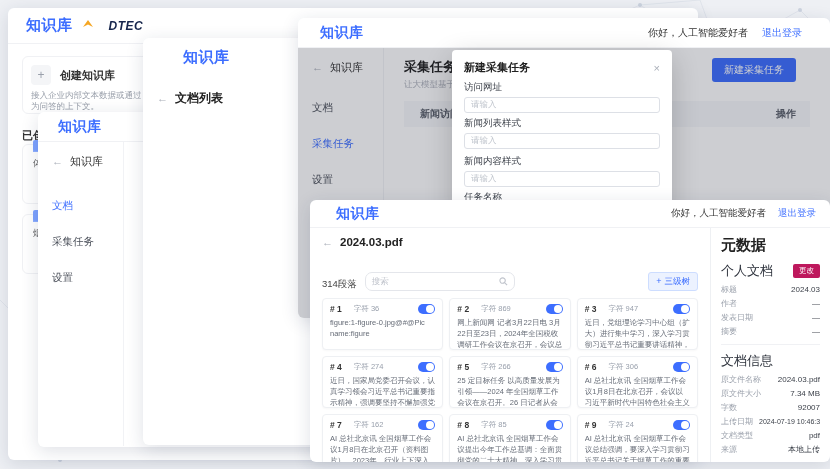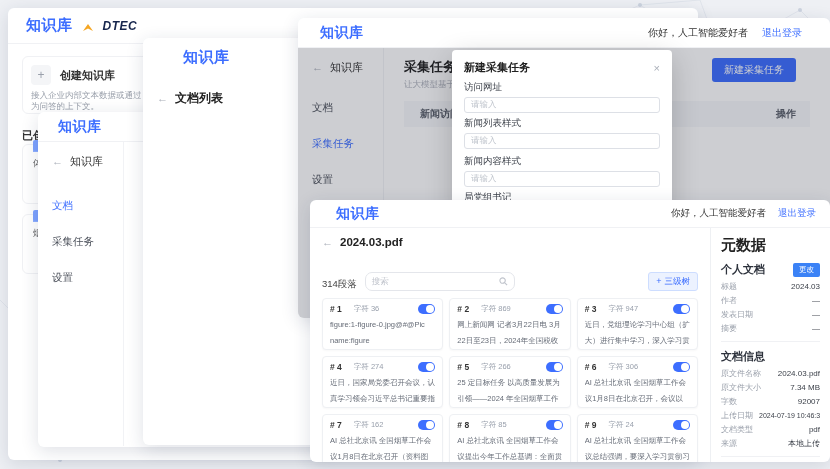--- a/index.html
+++ b/index.html
@@ -16,35 +16,35 @@
   .navitem.active{color:#3D6EFF}
   .toggle{width:17px;height:10px;border-radius:5px;background:#3D6EFF;position:relative;flex:none}
   .toggle:after{content:"";position:absolute;right:1px;top:1px;width:8px;height:8px;border-radius:50%;background:#fff}
   .radio-on{width:10px;height:10px;border-radius:50%;border:3px solid #3D6EFF;box-sizing:border-box;background:#fff;flex:none}
   .radio-off{width:10px;height:10px;border-radius:50%;border:1px solid #c6cad2;box-sizing:border-box;background:#fff;flex:none}
   .input{box-sizing:border-box;border:1px solid #dde0e6;border-radius:3px;background:#fff;
          display:flex;align-items:center;padding:0 6px;color:#bfc4cc}
   .kv{display:flex;justify-content:space-between;margin-bottom:4px;font-size:8px;line-height:10px}
   .kv .k{color:#9aa0ab;flex:none;margin-right:6px}
   .kv .v{color:#3a3f48;text-align:left;white-space:nowrap;overflow:hidden}
-  .miniBtn{background:#3b82f6;color:#fff;font-size:7.5px;padding:2px 6px;border-radius:2px;flex:none;cursor:pointer}
+  .miniBtn{background:#be185d;color:#fff;font-size:7.5px;padding:2px 6px;border-radius:2px;flex:none;cursor:pointer}
   .sectitle{display:flex;justify-content:space-between;align-items:center;margin-bottom:5px}
-  .sectitle .t{font-size:11px;font-weight:bold;color:#2e333d}
+  .sectitle .t{font-size:13px;font-weight:normal;color:#2e333d}
   .divider{border-top:1px solid #f0f1f4;margin:7px 0}
   .chip{box-sizing:border-box;min-width:17px;height:17px;border:1px solid #e2e5ea;border-radius:3px;
         display:flex;align-items:center;justify-content:center;font-size:8.5px;color:#596070;
         padding:0 4px;background:#fff;cursor:pointer}
   .chip.active{background:#3D6EFF;border-color:#3D6EFF;color:#fff}
   .chip.dim{color:#c0c4cc}
   .chunk{border:1px solid #eef0f3;border-radius:4px;padding:5px 7px;box-sizing:border-box;height:52px;
          box-shadow:0 1px 2px rgba(0,0,0,.03);overflow:hidden;background:#fff}
   .chunkhead{display:flex;align-items:center}
   .chunkid{font-size:8.5px;font-weight:bold;color:#333}
   .chunkchars{font-size:7.5px;color:#99a0ac;margin-left:12px;flex:1}
-  .chunktext{margin-top:3px;font-size:7.5px;line-height:16px;color:#666c77;
+  .chunktext{margin-top:3px;font-size:7.5px;line-height:11px;color:#666c77;
              display:-webkit-box;-webkit-line-clamp:4;-webkit-box-orient:vertical;overflow:hidden}
   .folder{width:26px;height:17px;background:#5b8cff;border-radius:2px;position:relative;margin-top:6px}
   .folder:before{content:"";position:absolute;top:-4px;left:0;width:11px;height:5px;background:#8fb0ff;border-radius:2px 2px 0 0}
   .folder:after{content:"";position:absolute;left:0;bottom:0;width:26px;height:11px;background:#7da2ff;border-radius:2px}
   .fieldlabel{font-size:9.5px;color:#3a3f48;margin:6px 0 3px}
   .searchbox{width:150px;height:19px;border:1px solid #e4e6eb;border-radius:7px;display:flex;align-items:center;box-sizing:border-box}
   .ph{font-size:8.5px;color:#c0c4cc;padding-left:6px;flex:1}
 </style>
 </head>
 <body>
@@ -63,21 +63,21 @@
       <circle cx="800" cy="10" r="2"></circle>
     <circle cx="760" cy="120" r="2"></circle>
       <circle cx="40" cy="340" r="2"></circle>
       <circle cx="60" cy="460" r="2"></circle>
   </g>
 </svg>
 
 <div class="window" style="left:8px;top:8px;width:690px;height:452px;z-index:1">
   <div class="whead" style="height:36px;padding-left:18px;gap:10px">
     <span class="brand" style="font-size:15px">知识库</span>
-    <span style="display:flex;align-items:flex-end;gap:10px">
+    <span style="display:flex;align-items:flex-start;gap:16px">
       <svg width="10" height="10" viewBox="0 0 10 10">
           <polygon points="0,8 5,1 10,8 5,5.5" fill="#F5A623"></polygon>
         </svg>
       <span style="font-size:12px;font-weight:bold;font-style:italic;color:#16254c;letter-spacing:.5px">DTEC</span>
     </span>
   </div>
   <div style="position:absolute;left:14px;top:48px;width:272px;height:58px;border:1px solid #f0f1f4;border-radius:6px;padding:8px;box-sizing:border-box">
     <div style="display:flex;align-items:center;gap:9px">
       <span style="width:20px;height:20px;background:#f4f5f7;border-radius:4px;color:#9aa0ab;display:flex;align-items:center;justify-content:center;font-size:12px">+</span>
       <span style="font-size:11px;font-weight:bold;color:#333">创建知识库</span>
@@ -169,21 +169,21 @@
     <span>请输入</span>
     </div>
   <div class="fieldlabel" style="margin-top:4px">新闻列表样式</div>
   <div class="input" style="height:16px;font-size:8.5px">
     <span>请输入</span>
     </div>
   <div class="fieldlabel" style="">新闻内容样式</div>
   <div class="input" style="height:16px;font-size:8.5px">
     <span>请输入</span>
     </div>
-  <div class="fieldlabel" style="margin-top:4px">局党组书记</div>
+  <div class="fieldlabel" style="margin-top:4px">任务名称</div>
   <div class="input" style="height:16px;font-size:8.5px">
     <span>请输入</span>
     </div>
   <div class="fieldlabel" style="margin-top:5px">是否定时执行</div>
   <div style="display:flex;align-items:center;gap:5px;margin-top:3px">
     <span class="radio-on"></span>
     <span style="font-size:8.5px;color:#333">立即执行</span>
     <span class="radio-off" style="margin-left:4px"></span>
     <span style="font-size:8.5px;color:#333">开始执行时间</span>
     <span class="input" style="height:16px;font-size:7px;background:#f5f6f8;border-color:#e6e8ee;width:84px;overflow:hidden;white-space:nowrap">

